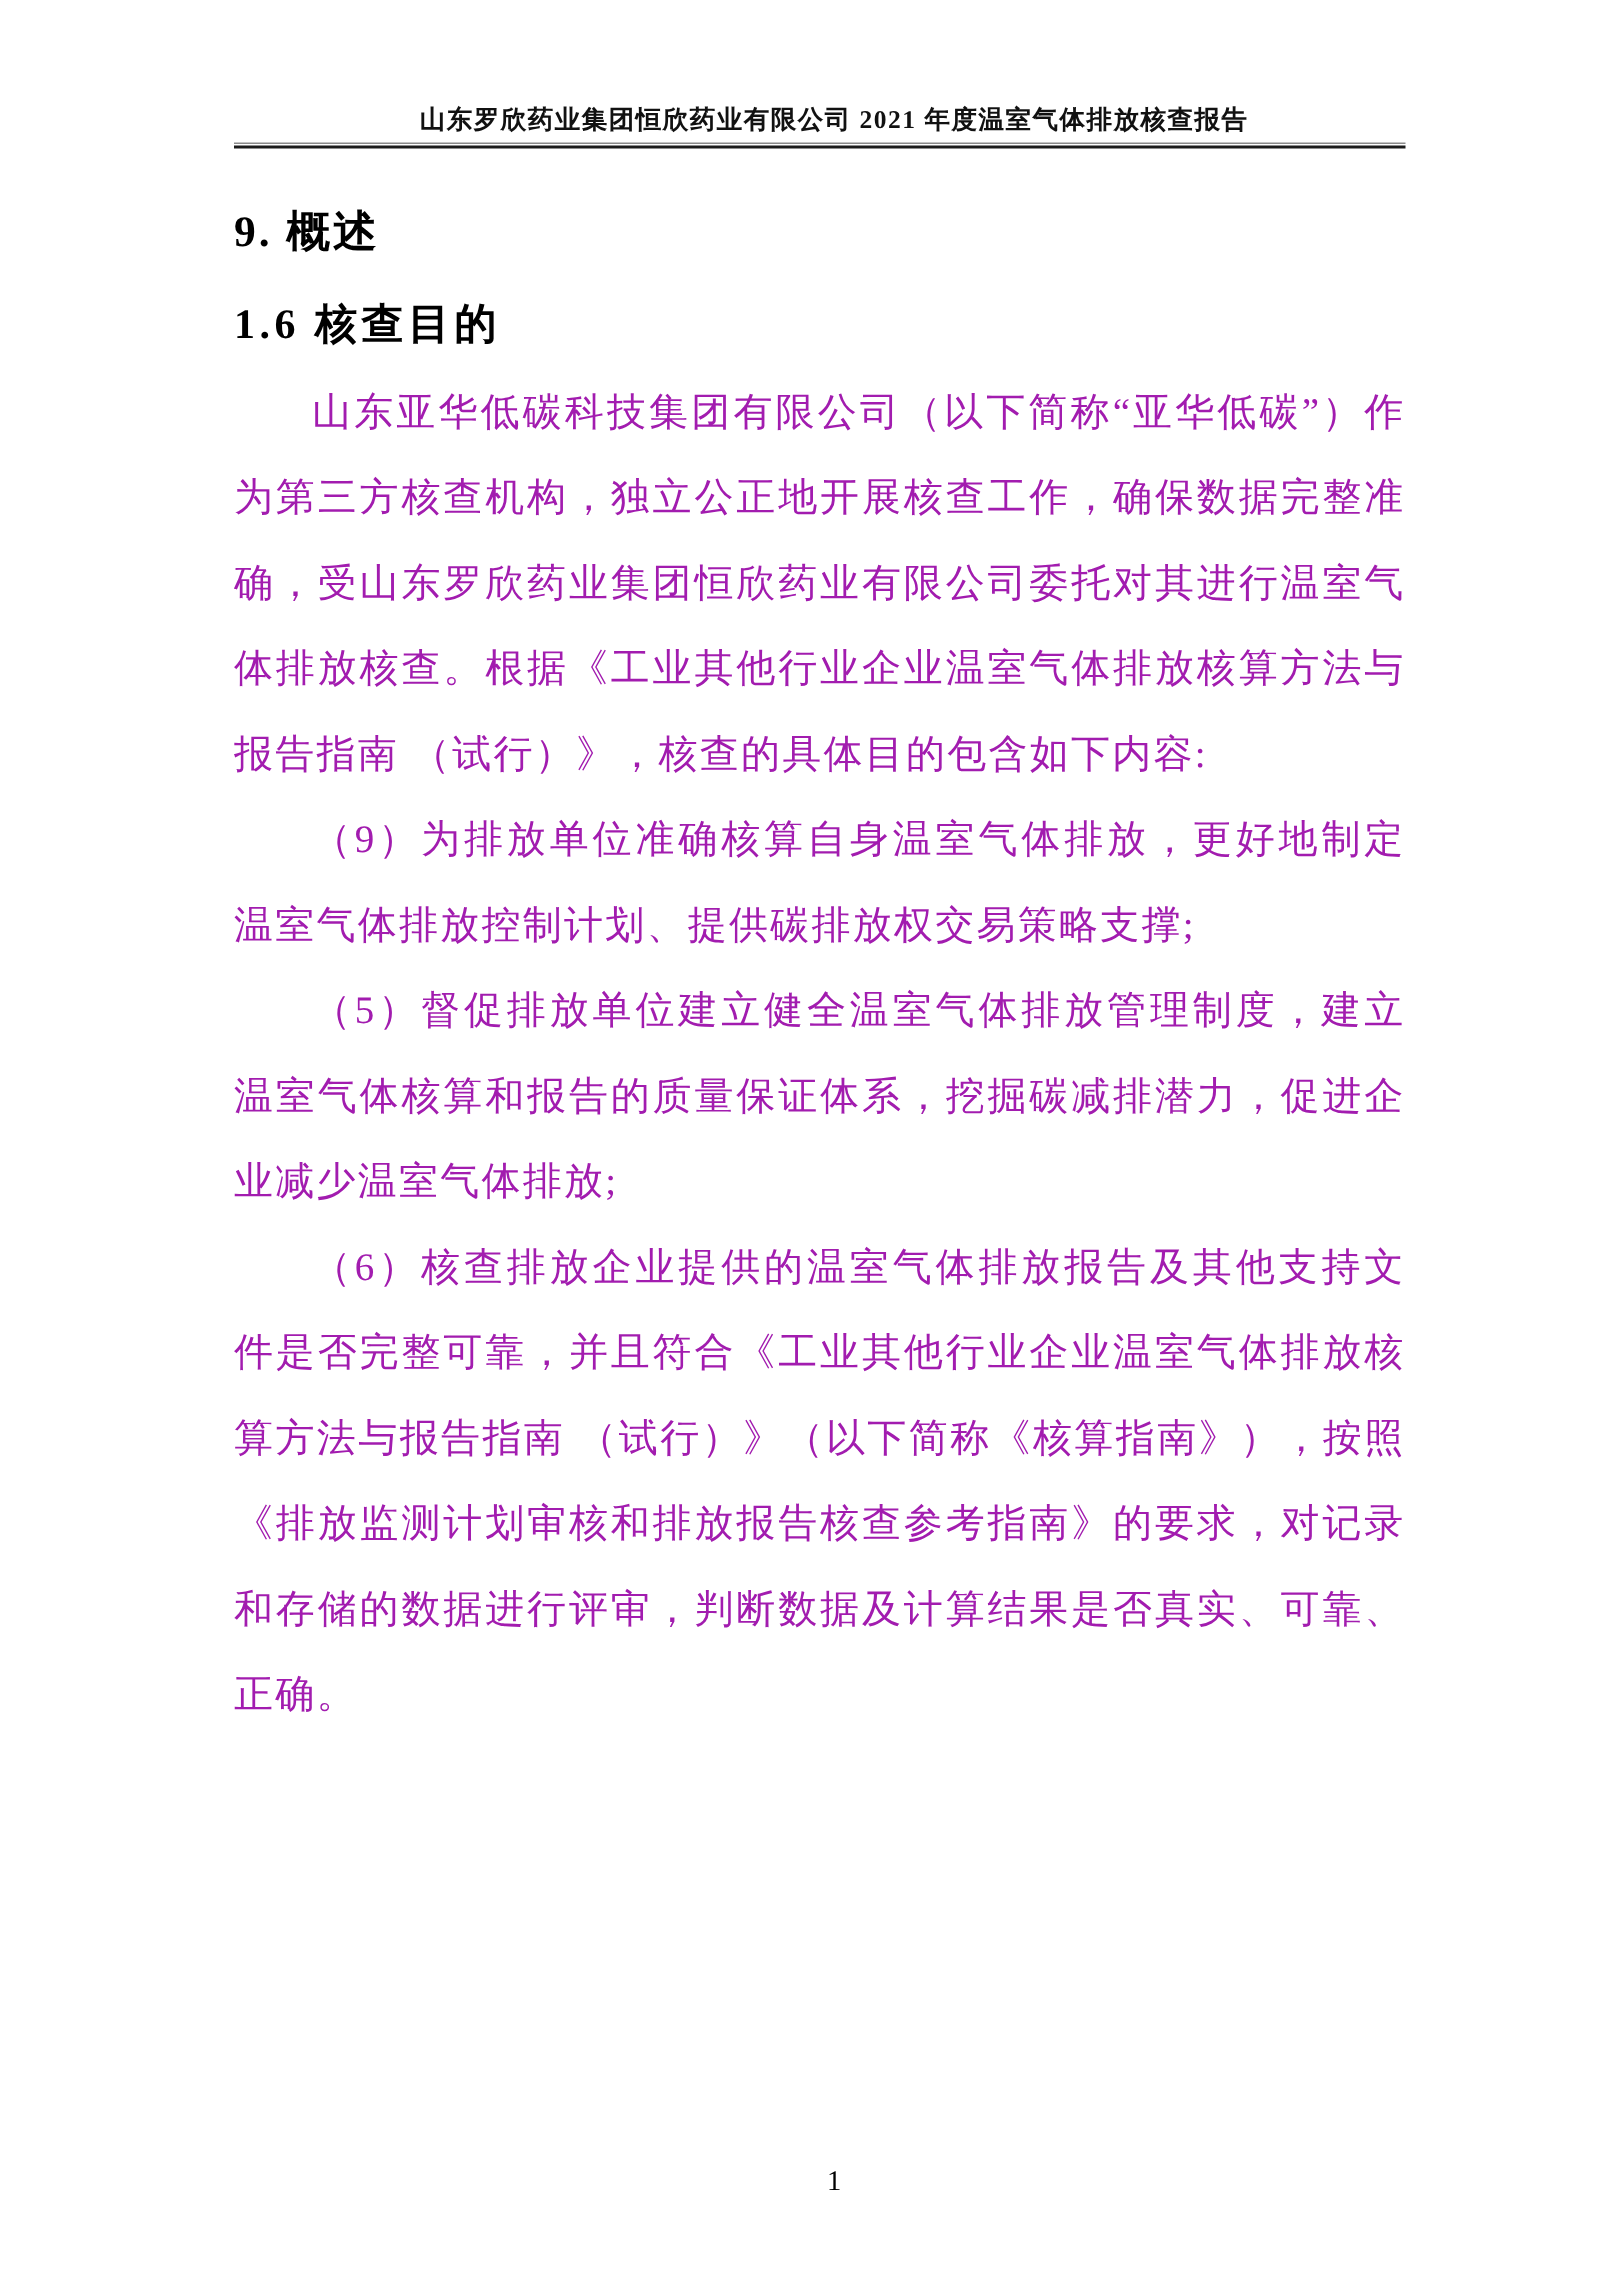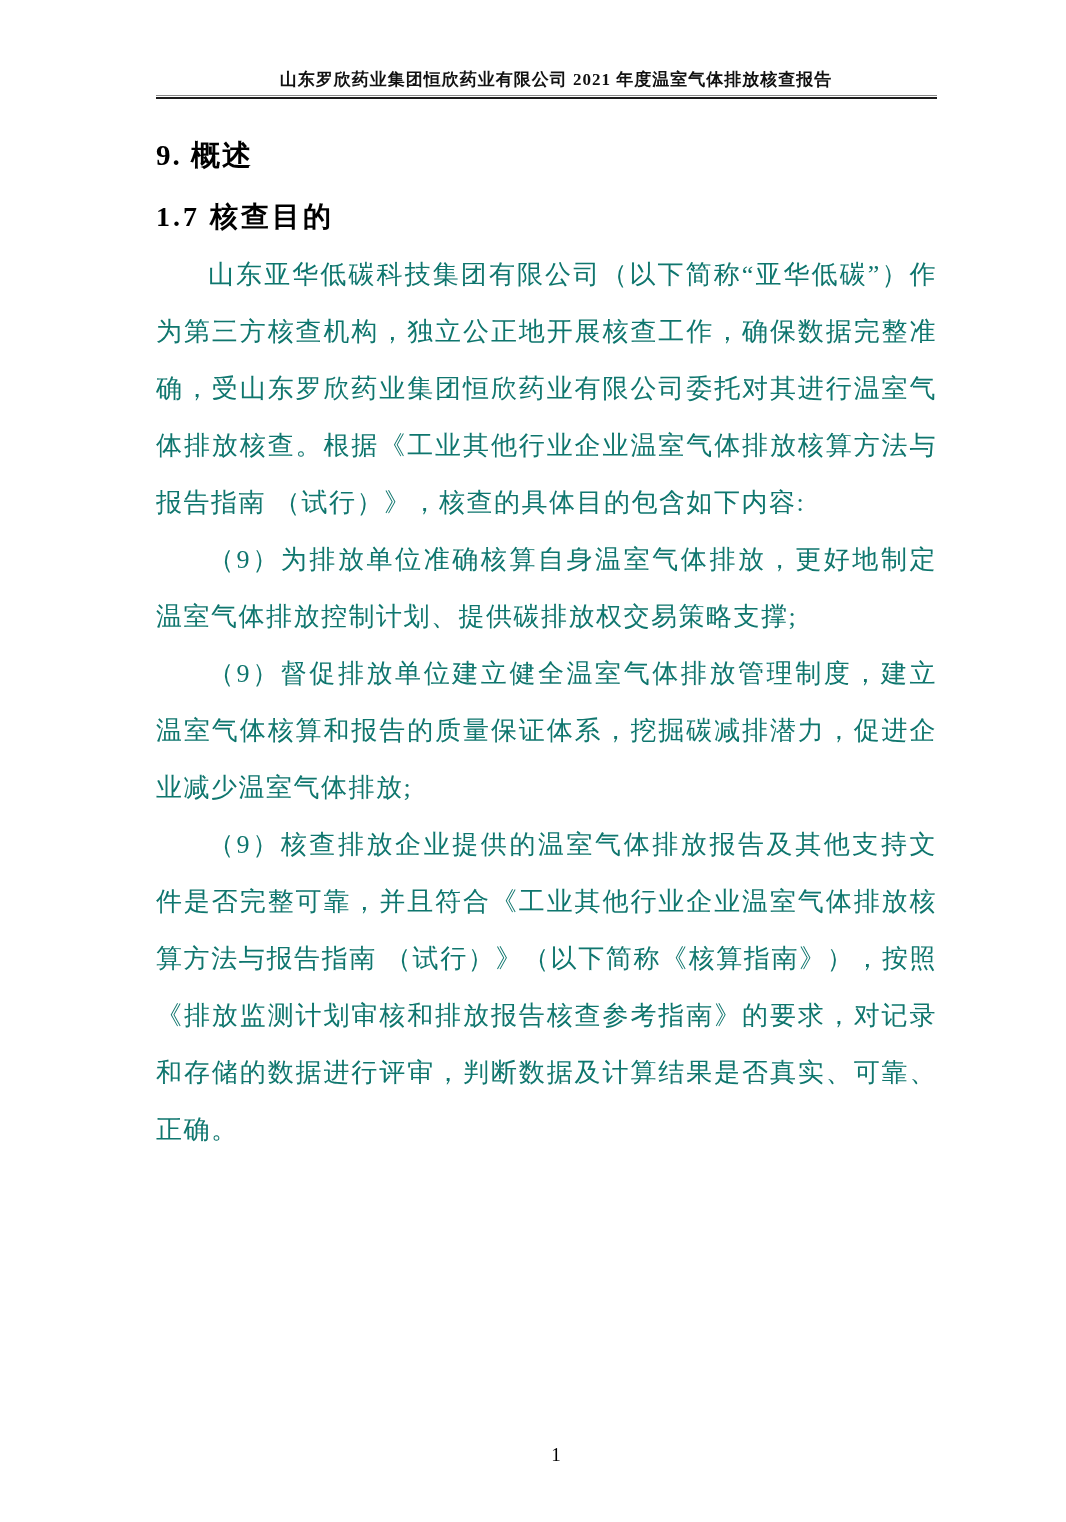--- a/index.html
+++ b/index.html
@@ -60,21 +60,21 @@
     margin-top: 11px;
   }
   .paragraphs p {
     margin: 0;
     font-size: 26px;
     line-height: 57px;
     letter-spacing: 1.5px;
     text-align: justify;
     text-justify: inter-character;
     text-indent: 2em;
-    color: #0f766e;
+    color: #a21caf;
   }
   .page-number {
     position: absolute;
     top: 1444px;
     left: 0;
     right: 0;
     text-align: center;
     font-size: 19px;
     color: #000;
   }
@@ -85,26 +85,26 @@
 <div class="page">
 
   <div class="header-text">山东罗欣药业集团恒欣药业有限公司 2021 年度温室气体排放核查报告</div>
 
   <div class="header-rule"></div>
 
   <div class="content">
 
     <div class="h1">9. 概述</div>
 
-    <div class="h2">1.7 核查目的</div>
+    <div class="h2">1.6 核查目的</div>
 
     <div class="paragraphs">
       <p>山东亚华低碳科技集团有限公司（以下简称“亚华低碳”）作为第三方核查机构，独立公正地开展核查工作，确保数据完整准确，受山东罗欣药业集团恒欣药业有限公司委托对其进行温室气体排放核查。根据《工业其他行业企业温室气体排放核算方法与报告指南 （试行）》，核查的具体目的包含如下内容:</p>
       <p>（9）为排放单位准确核算自身温室气体排放，更好地制定温室气体排放控制计划、提供碳排放权交易策略支撑;</p>
-      <p>（9）督促排放单位建立健全温室气体排放管理制度，建立温室气体核算和报告的质量保证体系，挖掘碳减排潜力，促进企业减少温室气体排放;</p>
-      <p>（9）核查排放企业提供的温室气体排放报告及其他支持文件是否完整可靠，并且符合《工业其他行业企业温室气体排放核算方法与报告指南 （试行）》（以下简称《核算指南》），按照《排放监测计划审核和排放报告核查参考指南》的要求，对记录和存储的数据进行评审，判断数据及计算结果是否真实、可靠、正确。</p>
+      <p>（5）督促排放单位建立健全温室气体排放管理制度，建立温室气体核算和报告的质量保证体系，挖掘碳减排潜力，促进企业减少温室气体排放;</p>
+      <p>（6）核查排放企业提供的温室气体排放报告及其他支持文件是否完整可靠，并且符合《工业其他行业企业温室气体排放核算方法与报告指南 （试行）》（以下简称《核算指南》），按照《排放监测计划审核和排放报告核查参考指南》的要求，对记录和存储的数据进行评审，判断数据及计算结果是否真实、可靠、正确。</p>
     </div>
 
   </div>
 
   <div class="page-number">1</div>
 
 </div>
 
 </body></html>

